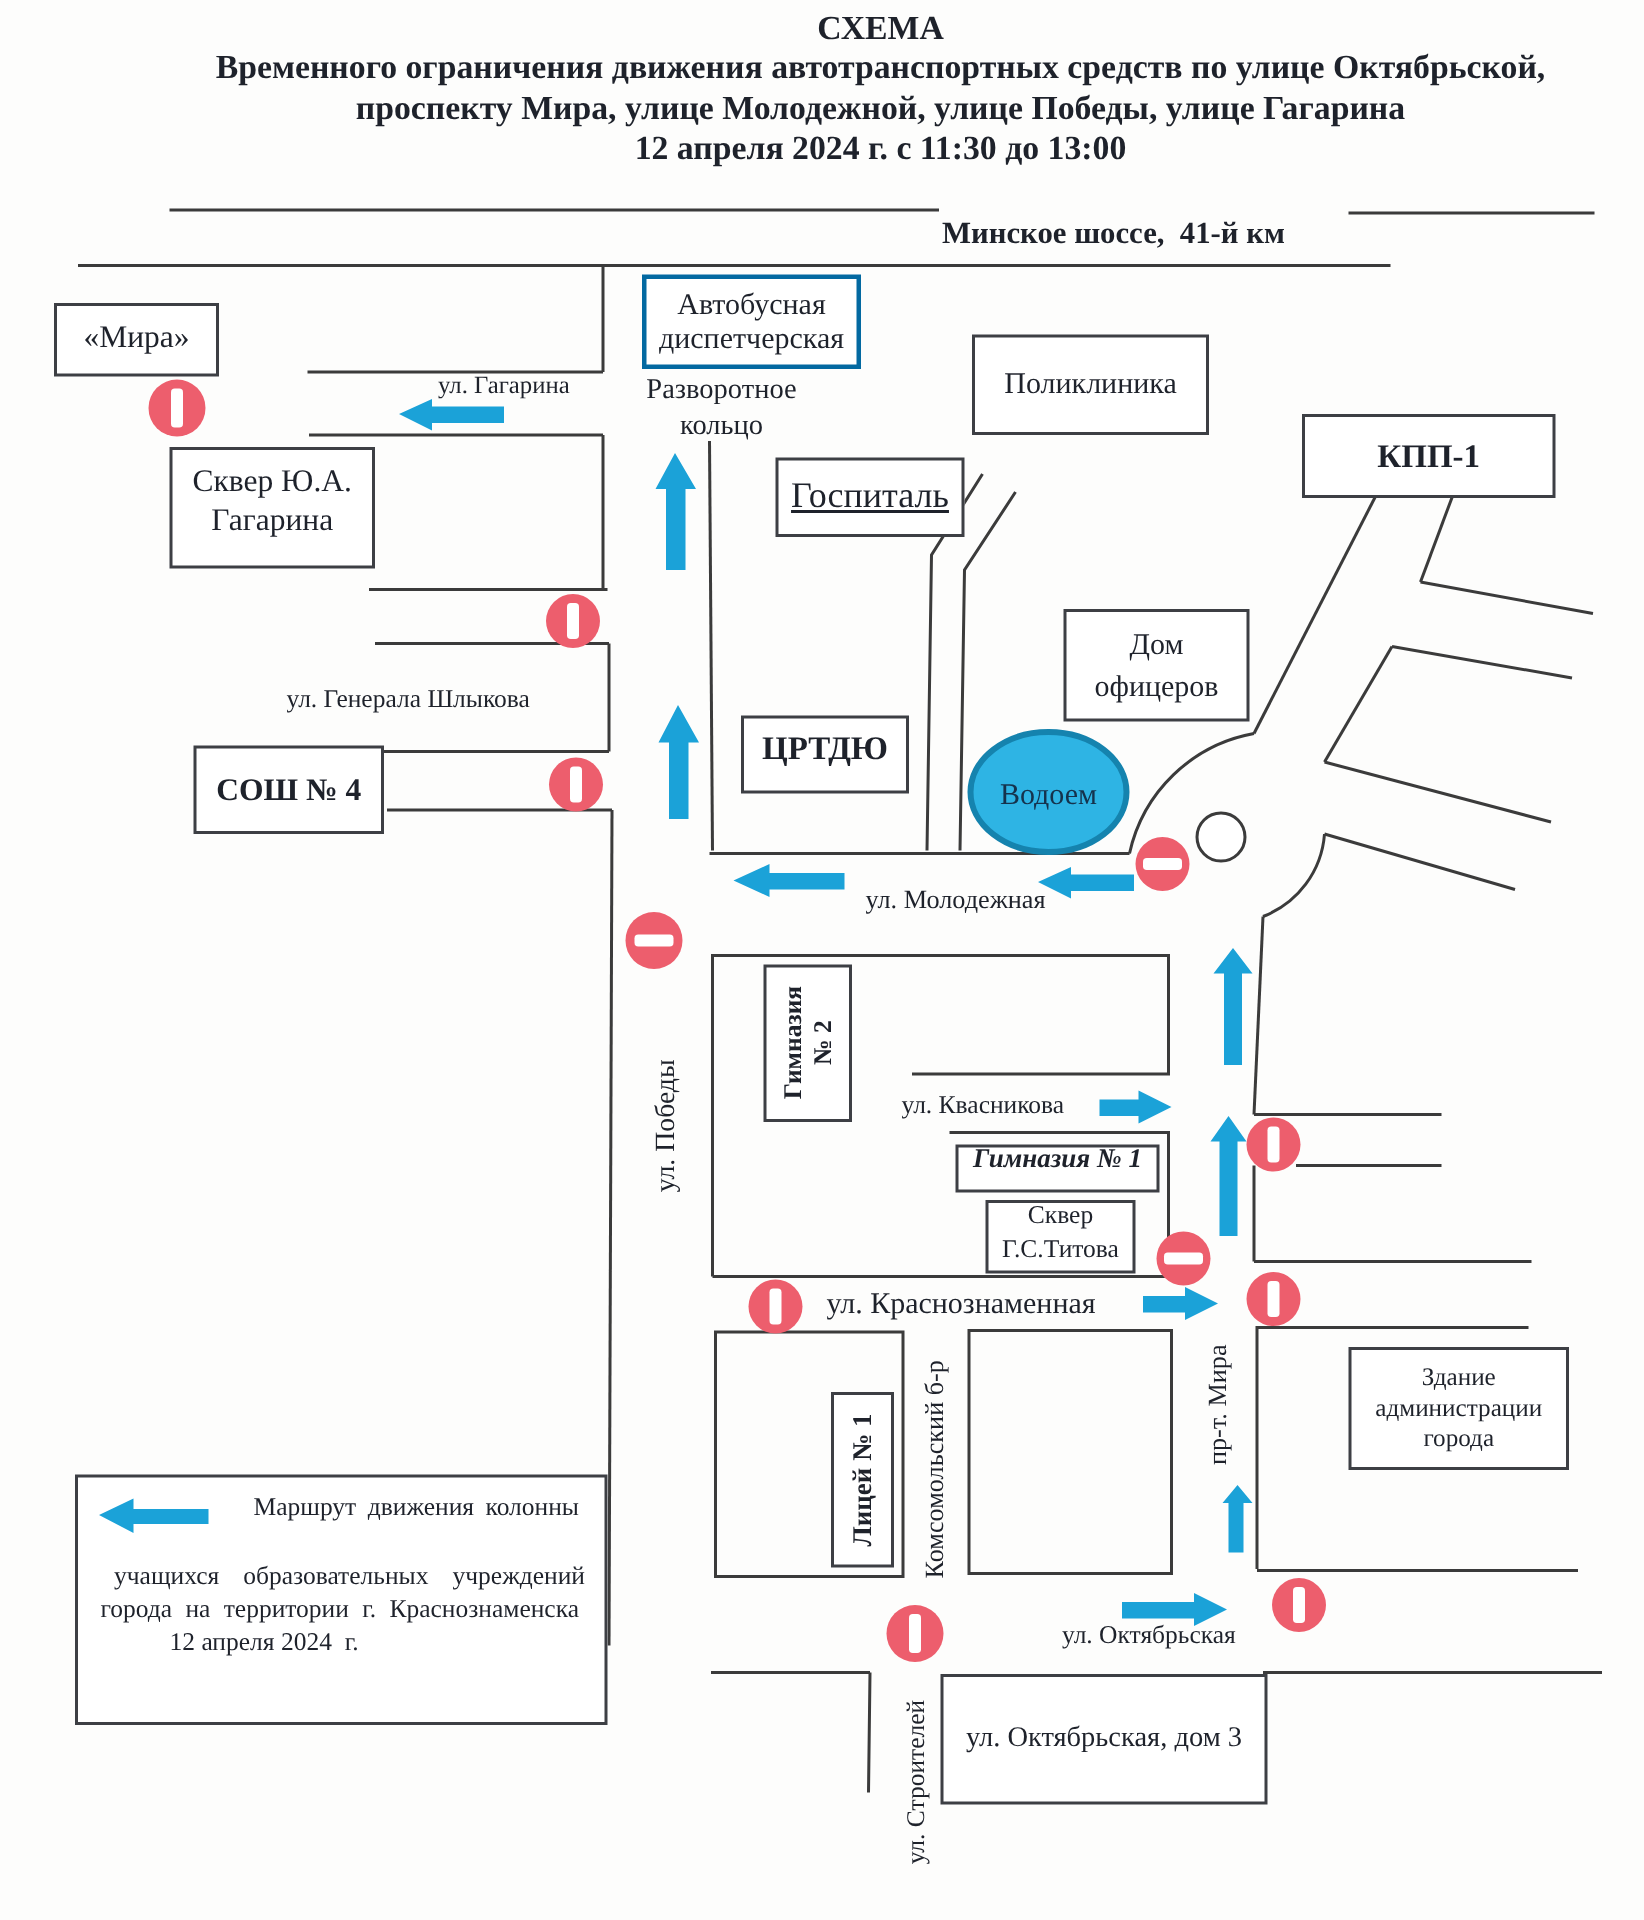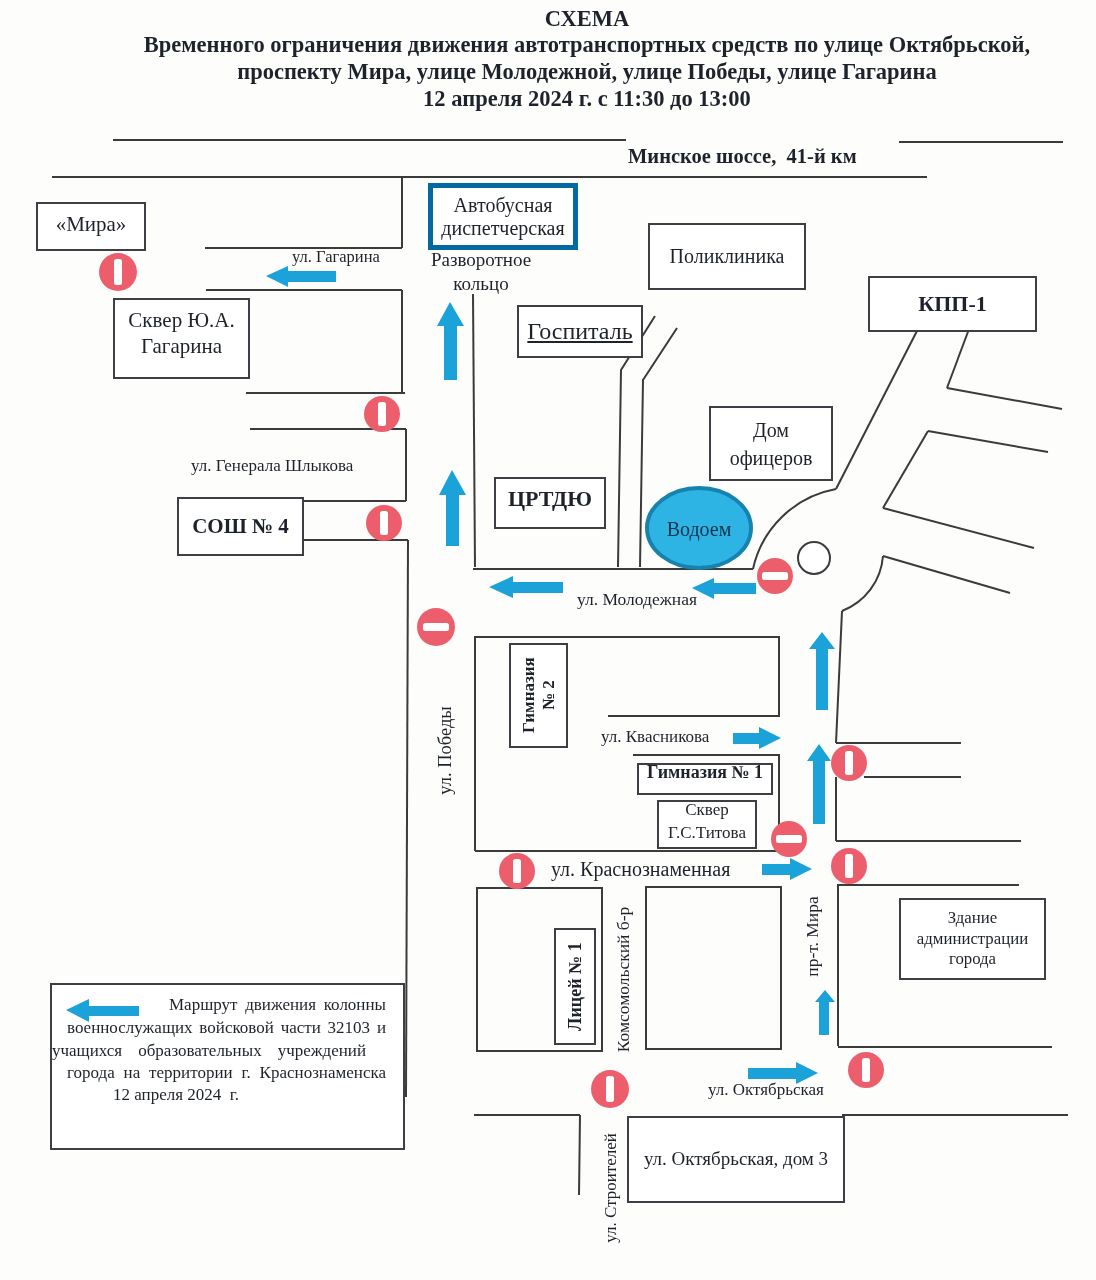--- a/index.html
+++ b/index.html
@@ -180,41 +180,41 @@
       </g>
 
 <g>
         <circle cx="866" cy="1070" r="18" fill="#ed5e6d"></circle>
         <rect x="862" y="1058" width="8" height="24" rx="2.5" fill="#fff"></rect>
       </g>
 </svg>
 
 <div class="bx" style="left:36px;top:202px;width:110px;height:49px;font-size:21px;padding-bottom:4px;box-sizing:border-box;">«Мира»</div>
 
-<div class="bx" style="left:428px;top:183px;width:140px;height:57px;font-size:20px;line-height:1.15;border:5px solid #0369a1;">Автобусная<br>диспетчерская</div>
+<div class="bx" style="left:428px;top:183px;width:140px;height:57px;font-size:20px;line-height:1.15;border:3px solid #0369a1;">Автобусная<br>диспетчерская</div>
 
 <div class="bx" style="left:648px;top:223px;width:154px;height:63px;font-size:20px;">Поликлиника</div>
 
 <div class="bx" style="left:868px;top:276px;width:165px;height:52px;font-size:22px;font-weight:bold;">КПП-1</div>
 
 <div class="bx" style="left:113px;top:298px;width:137px;height:81px;font-size:21px;line-height:1.22;padding-bottom:10px;box-sizing:border-box;">Сквер Ю.А.<br>Гагарина</div>
 
 <div class="bx" style="left:517px;top:305px;width:122px;height:49px;font-size:24px;text-decoration:underline;">Госпиталь</div>
 
 <div class="bx" style="left:494px;top:477px;width:112px;height:52px;font-size:22px;font-weight:bold;padding-bottom:9px;box-sizing:border-box;">ЦРТДЮ</div>
 
 <div class="bx" style="left:709px;top:406px;width:120px;height:71px;font-size:20px;line-height:1.4;">Дом<br>офицеров</div>
 
-<div class="bx" style="left:129px;top:497px;width:123px;height:55px;font-size:21px;font-weight:bold;margin-left:48px;">СОШ № 4</div>
+<div class="bx" style="left:129px;top:497px;width:123px;height:55px;font-size:21px;font-weight:bold;">СОШ № 4</div>
 
 <div class="bx" style="left:509px;top:643px;width:55px;height:101px;font-size:17px;font-weight:bold;">
       <span class="rot" style="white-space:nowrap;">Гимназия<br>№ 2</span>
     </div>
 
-<div class="bx" style="left:637px;top:763px;width:136px;height:32px;font-size:18px;font-weight:bold;padding-bottom:12px;box-sizing:border-box;">Гимназия № 1</div>
+<div class="bx" style="left:637px;top:763px;width:136px;height:32px;font-size:18px;font-weight:bold;padding-bottom:12px;box-sizing:border-box;font-style:italic;">Гимназия № 1</div>
 
 <div class="bx" style="left:657px;top:800px;width:100px;height:49px;font-size:17px;line-height:1.3;padding-bottom:6px;box-sizing:border-box;">Сквер<br>Г.С.Титова</div>
 
 <div class="bx" style="left:554px;top:928px;width:38px;height:113px;font-size:18px;font-weight:bold;">
       <span class="rot" style="white-space:nowrap;">Лицей № 1</span>
     </div>
 
 <div class="bx" style="left:899px;top:898px;width:143px;height:78px;font-size:16.8px;line-height:1.25;">Здание<br>администрации<br>города</div>
 
 <div class="bx" style="left:627px;top:1116px;width:214px;height:83px;font-size:19px;">ул. Октябрьская, дом 3</div>
@@ -244,21 +244,20 @@
 <div class="lbl rot" style="left:551px;top:1178px;width:120px;text-align:center;font-size:17px;">ул. Строителей</div>
 
 <div class="bx" style="left:50px;top:983px;width:351px;height:163px;border-width:2px;"></div>
 
 <svg width="90" height="30" style="left:52px;top:992px;">
       <path d="M87,14 H37 V7 L14,18 L37,30 V24 H87 Z" fill="#1ba2d8"></path>
     </svg>
 
 <div class="lbl" style="left:169px;top:995px;width:217px;font-size:17px;text-align-last:justify;">Маршрут движения колонны</div>
 
-<div class="lbl" style="left:67px;top:1018px;width:319px;font-size:17px;text-align-last:justify;">военнослужащих войсковой части 32103 и</div>
-
-<div class="lbl" style="left:52px;top:1041px;width:314px;font-size:17px;text-align-last:justify;">учащихся образовательных учреждений</div>
+
+<div class="lbl" style="left:76px;top:1041px;width:314px;font-size:17px;text-align-last:justify;">учащихся образовательных учреждений</div>
 
 <div class="lbl" style="left:67px;top:1063px;width:319px;font-size:17px;text-align-last:justify;">города на территории г. Краснознаменска</div>
 
 <div class="lbl" style="left:67px;top:1085px;font-size:17px;margin-left:46px;">12 апреля 2024&nbsp; г.</div>
 
 </div>
 
 </body></html>

